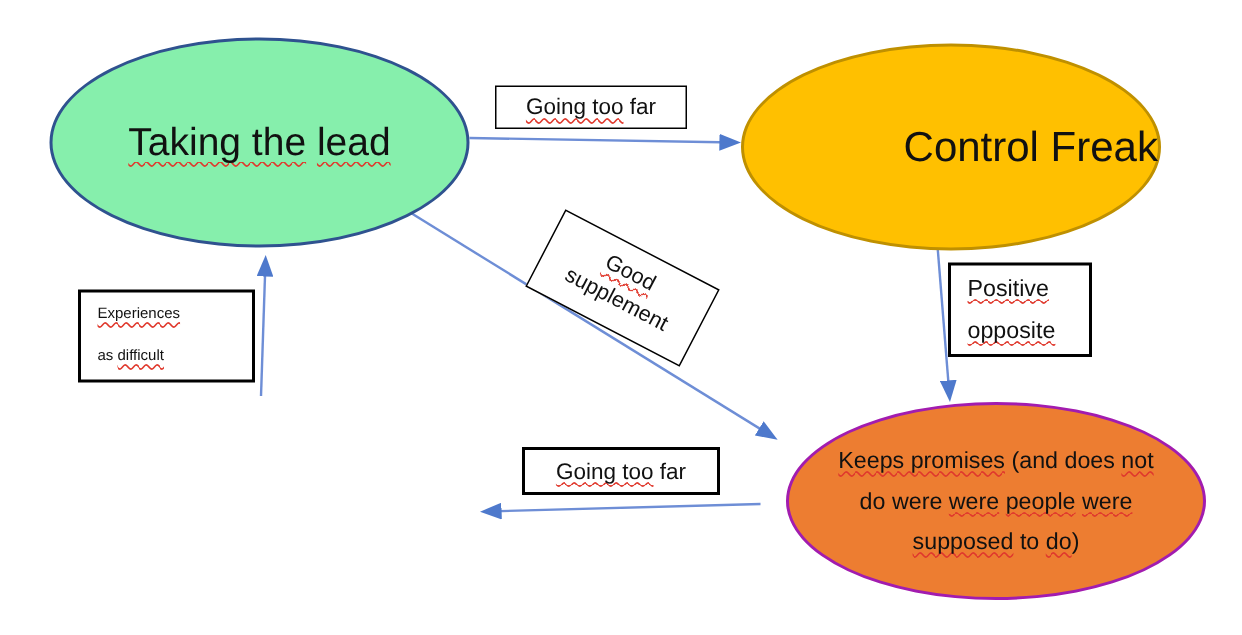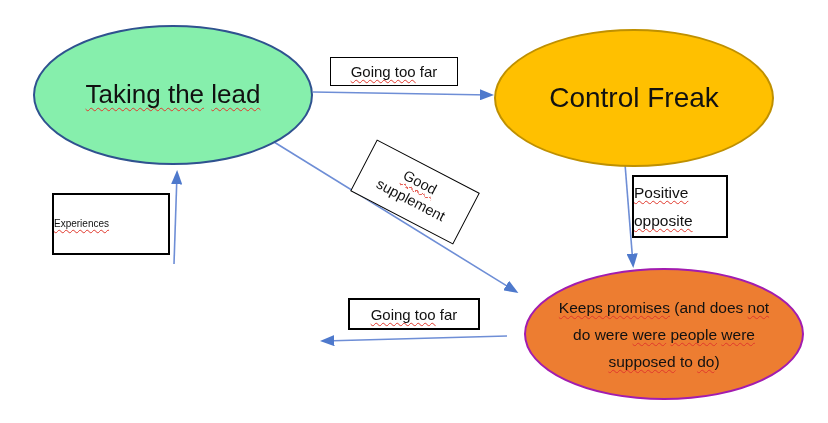--- a/index.html
+++ b/index.html
@@ -6,32 +6,32 @@
   .canvas{
     position:relative;width:828px;height:423px;background:#fff;overflow:hidden;
     font-family:"Liberation Sans","DejaVu Sans",sans-serif;color:#111;
   }
   .canvas svg.connectors{position:absolute;left:0;top:0;width:828px;height:423px;}
   .node{
     position:absolute;border-radius:50%;display:flex;align-items:center;justify-content:center;
     text-align:center;box-sizing:border-box;
   }
   .node-blue  {left:33px; top:25px; width:280px;height:140px;background:#86efac;border:2px solid #2F528F;}
-  .node-yellow{left:494px;top:29px; width:280px;height:138px;background:#FFC000;border:2px solid #BF9000;}
+  .node-yellow{left:494px;top:29px; width:280px;height:138px;background:#FFC000;border:2px solid #BF9000;justify-content:flex-end;}
   .node-green {left:34px; top:266px;width:284px;height:132px;background:#69A84F;border:2px solid #538135;}
   .node-orange{left:524px;top:268px;width:280px;height:132px;background:#ED7D31;border:2px solid #a21caf;}
   .node-label-lg{font-size:26px;line-height:1.15;white-space:nowrap;}
   .node-yellow .node-label-lg,.node-green .node-label-lg{font-size:28px;}
   .node-orange .node-text{font-size:15.5px;line-height:27px;width:262px;}
   .lbox{
     position:absolute;background:#fff;border:2px solid #000;box-sizing:border-box;
     font-size:15px;display:flex;flex-direction:column;justify-content:center;
   }
   .lbox.center{align-items:center;text-align:center;}
-  .lbox.leftpad{}
+  .lbox.leftpad{padding-left:11px;}
   .box-gtf-top   {left:330px;top:57px; width:128px;height:29px;border-width:1.5px;}
   .box-pos-opp   {left:632px;top:175px;width:96px; height:63px;font-size:15.5px;line-height:28px;}
   .box-exp-diff  {left:52px; top:193px;width:118px;height:62px;font-size:10px;line-height:28px;}
   .box-gtf-bottom{left:348px;top:298px;width:132px;height:32px;}
   .box-good-supp {
     left:357px;top:163px;width:116px;height:58px;border-width:1.5px;
     transform:rotate(27.5deg);font-size:14.5px;line-height:1.35;
   }
   .sq{
     text-decoration-line:underline;text-decoration-style:wavy;
@@ -78,20 +78,21 @@
     <div><span class="sq">Going too</span><span> far</span></div>
   </div>
 
   <div class="lbox leftpad box-pos-opp">
     <div><span class="sq">Positive</span></div>
     <div><span class="sq">opposite</span></div>
   </div>
 
   <div class="lbox leftpad box-exp-diff">
     <div><span class="sq">Experiences</span></div>
+    <div><span>as </span><span class="sq">difficult</span></div>
   </div>
 
   <div class="lbox center box-good-supp">
     <div><span class="sq">Good</span></div>
     <div><span>supplement</span></div>
   </div>
 
   <div class="lbox center box-gtf-bottom">
     <div><span class="sq">Going too</span><span> far</span></div>
   </div>

